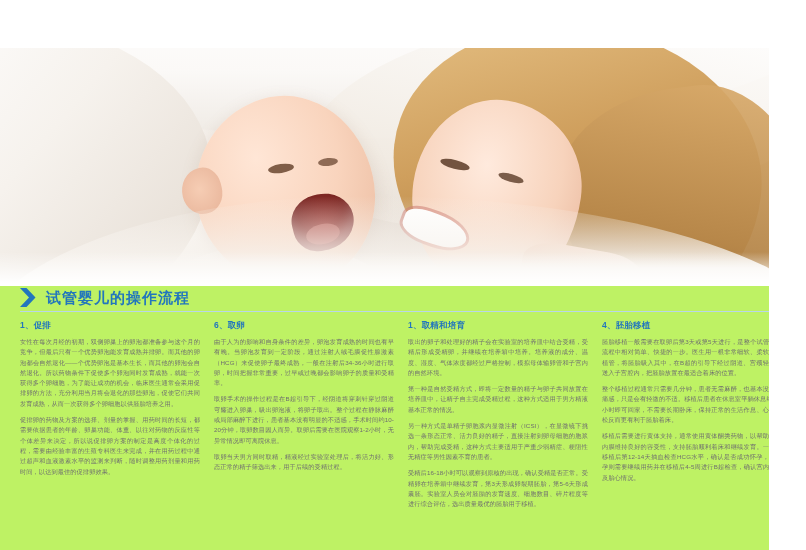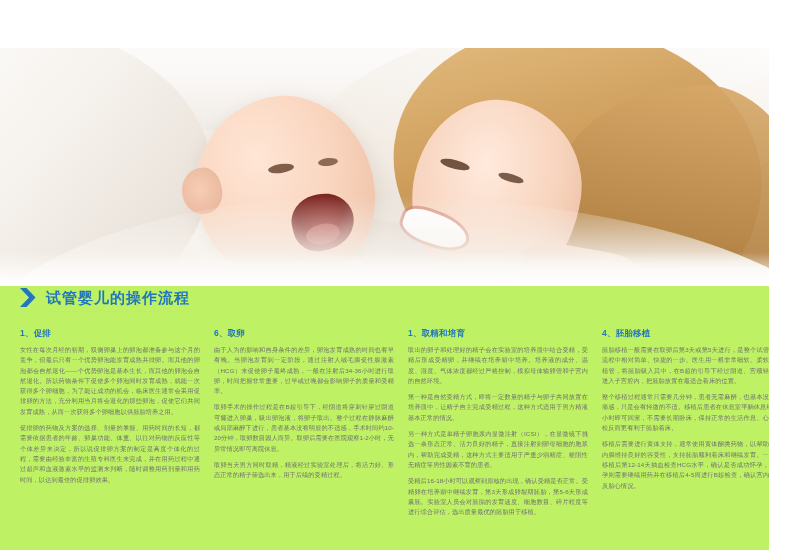--- a/index.html
+++ b/index.html
@@ -235,21 +235,21 @@
     top: 263px;
     width: 766px;
     height: 1px;
     background: #b9d6ea;
   }
 
   
   .columns {
     position: absolute;
     left: 20px;
-    top: 279px;
+    top: 271px;
     width: 768px;
     display: flex;
     gap: 14px;
   }
   .col {
     width: 180px;
   }
   .col-head {
     font-size: 8.5px;
     font-weight: bold;

